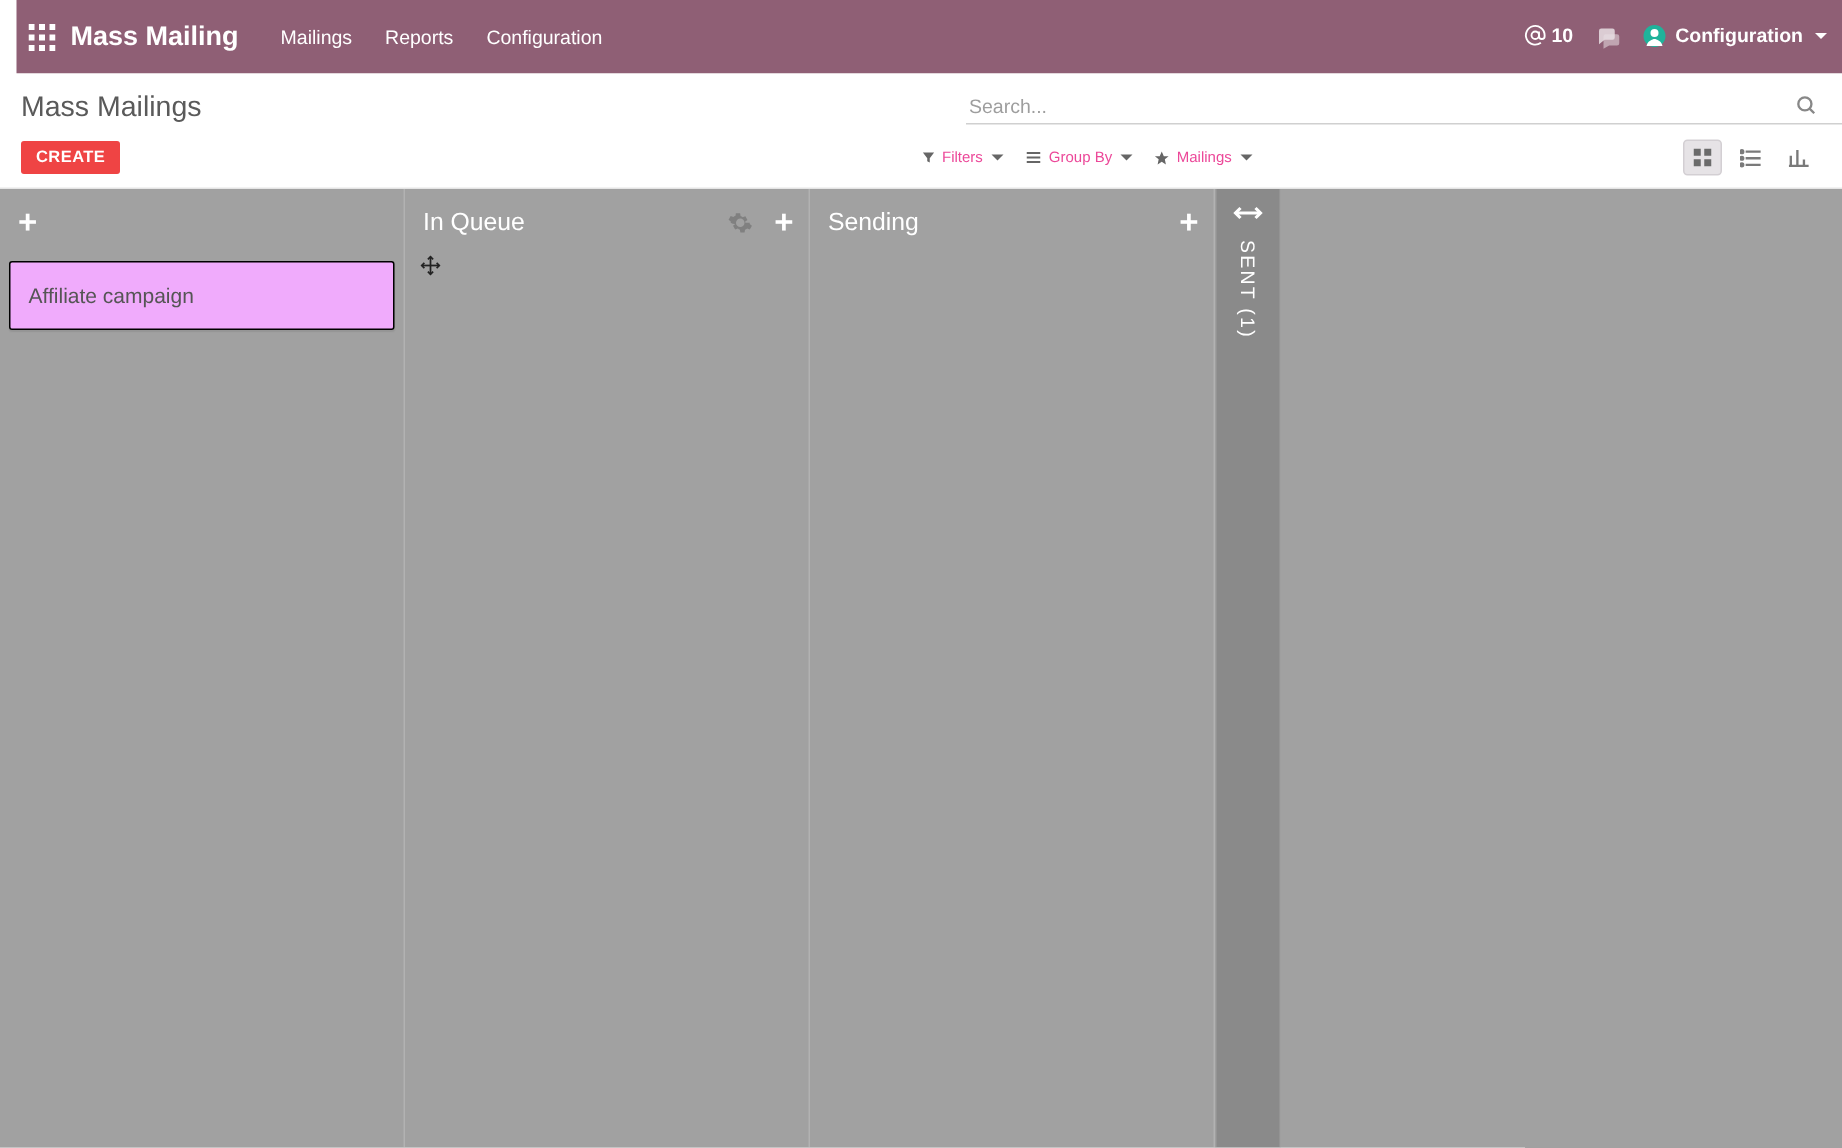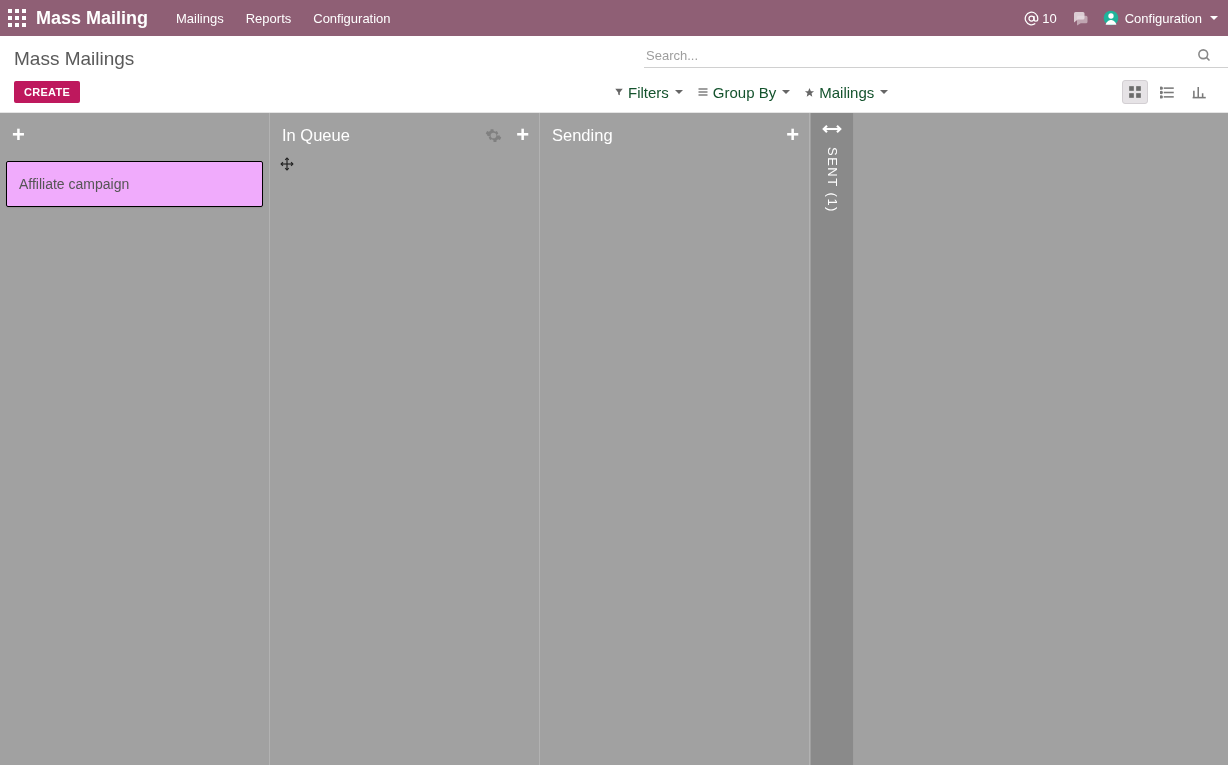--- a/index.html
+++ b/index.html
@@ -1,62 +1,63 @@
 <!DOCTYPE html>
 <html><head>
 <meta charset="utf-8">
 <style>
   * { box-sizing: border-box; margin: 0; padding: 0; }
   html, body { height: 100%; font-family: -apple-system, "Helvetica Neue", Helvetica, Arial, sans-serif; font-size: 13px; color: #4c4c4c; }
   body { display: flex; flex-direction: column; overflow: hidden; }
 
   
   .navbar {
-    height: 36px;
+    height: 49px;
     background: #8f5f75;
     display: flex;
     align-items: center;
     color: #fff;
     padding: 0 10px 0 8px;
     flex: 0 0 auto;
+    margin-left: 11px;
   }
   .apps-icon { width: 18px; height: 18px; display:inline-block; margin-right: 10px; cursor:pointer; }
   .apps-icon svg { display:block; }
   .brand { font-size: 18px; font-weight: 600; margin-right: 28px; }
   .nav-link { font-size: 13px; margin-right: 22px; cursor:pointer; }
   .nav-spacer { flex: 1; }
-  .nav-right { display:flex; align-items:center; gap: 14px; }
+  .nav-right { display:flex; align-items:flex-start; gap: 14px; font-weight: bold; }
   .nav-right .at-count { display:flex; align-items:center; gap:3px; font-size:13px; cursor:pointer;}
   .nav-right .chat-icon { opacity:.8; cursor:pointer; }
   .nav-right .user { display:flex; align-items:center; gap:6px; cursor:pointer; font-size:13px;}
   .caret-down { display:inline-block; width:0; height:0; border-left:4px solid transparent; border-right:4px solid transparent; border-top:4px solid currentColor; margin-left:2px;}
 
   
   .control-panel {
     background:#fff;
     border-bottom:1px solid #e5e5e5;
     padding: 8px 14px 8px 14px;
     flex: 0 0 auto;
   }
-  .cp-top { display:flex; align-items:flex-start; }
+  .cp-top { display:flex; align-items:flex-end; }
   .cp-title { font-size: 19px; color:#5a5a5a; margin-top:4px;}
   .cp-top-right { margin-left:auto; width:50%; min-width:500px; }
   .search-wrap { position:relative; }
   .search-input {
     width:100%; border:none; border-bottom:1px solid #d0d0d0;
     padding: 4px 26px 4px 2px; font-size:13px; outline:none; background:transparent; color:#333;margin-left:30px;
   }
   .search-input::placeholder { color:#9e9e9e; }
   .search-go { position:absolute; right:0; top:0; width:20px; height:22px; color:#888; display:flex; align-items:center; justify-content:center; cursor:pointer;}
   .cp-bottom { display:flex; align-items:center; margin-top:10px; }
   .btn-create {
-    background:#be185d; color:#fff; border:none; padding:5px 10px; font-size:11px; font-weight:600; letter-spacing:.3px; cursor:pointer; border-radius:2px;
+    background:#ef4444; color:#fff; border:none; padding:5px 10px; font-size:11px; font-weight:600; letter-spacing:.3px; cursor:pointer; border-radius:2px;
   }
   .cp-bottom-right { margin-left:auto; display:flex; align-items:center; gap: 18px; width:50%; min-width:500px; justify-content:space-between;}
-  .filter-group { display:flex; gap:14px; color:#14532d; font-size:15px;}
+  .filter-group { display:flex; gap:14px; color:#ec4899; font-size:10px;}
   .filter-btn { display:inline-flex; align-items:center; gap:4px; cursor:pointer; }
   .filter-btn .caret-down { border-top-color:#666; }
   .view-switcher { display:flex; gap:6px; align-items:center; padding-right:2px;}
   .view-btn { width:26px; height:24px; display:flex; align-items:center; justify-content:center; color:#7a7a7a; border-radius:3px; cursor:pointer;}
   .view-btn.active { background:#e6e3e6; border:1px solid #d3cfd3; }
 
   
   .kanban {
     flex:1 1 auto;
     background:#a1a1a1;

